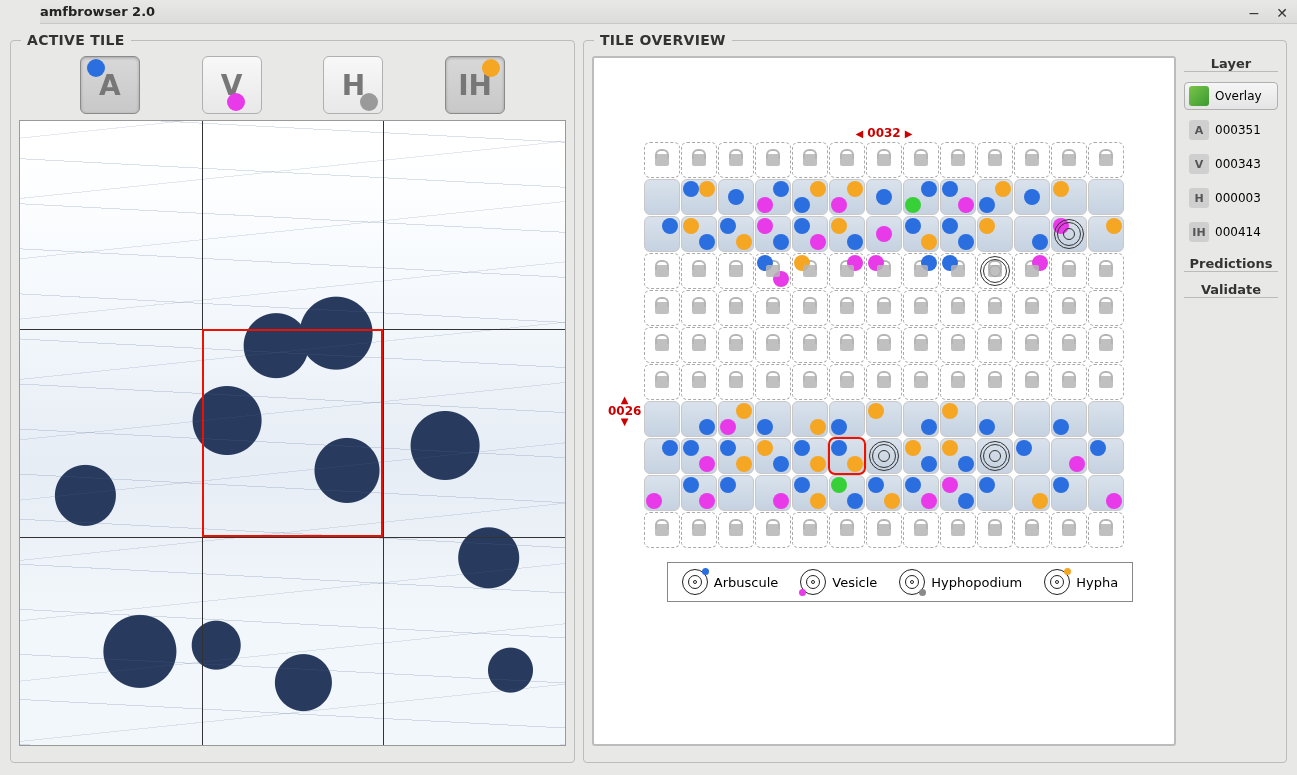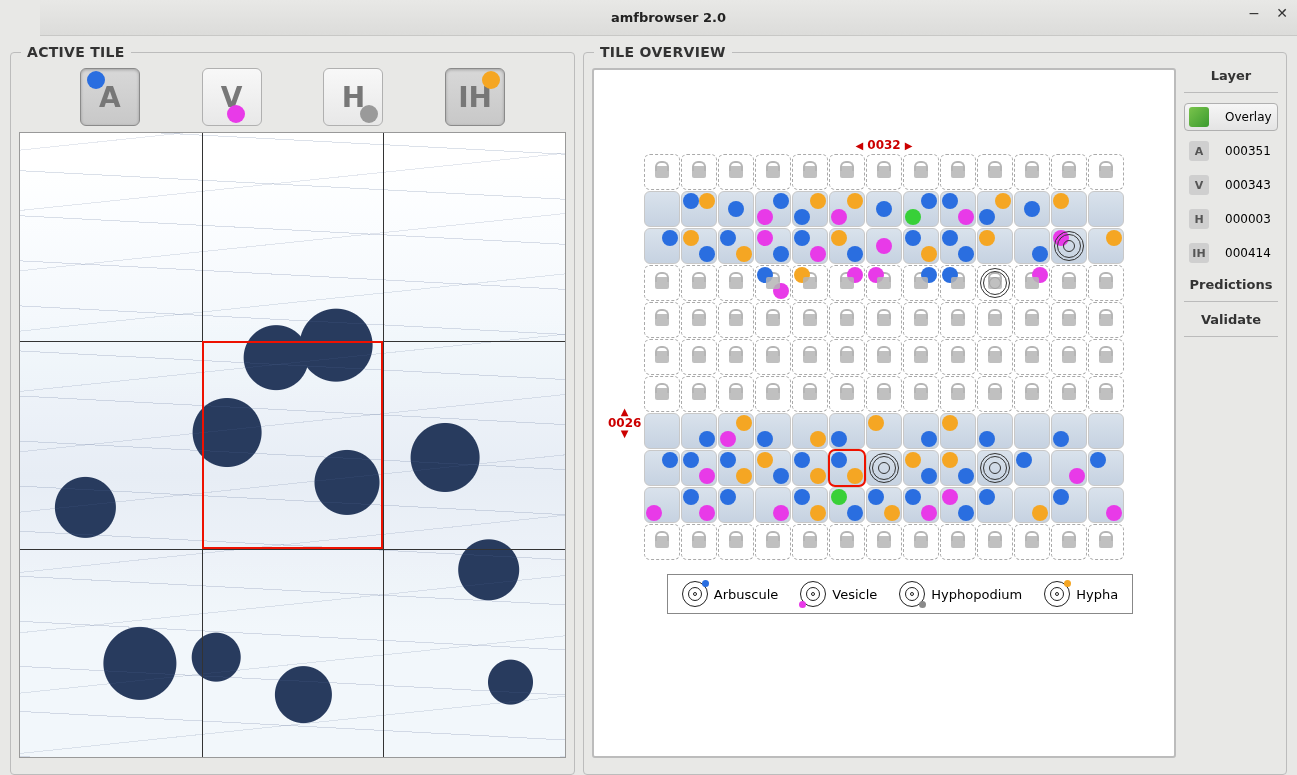--- a/index.html
+++ b/index.html
@@ -1,19 +1,19 @@
 <!DOCTYPE html>
 <html><head>
 <meta charset="utf-8">
 <style>
   * { box-sizing: border-box; margin: 0; padding: 0; font-family: "DejaVu Sans", "Liberation Sans", sans-serif; }
   body { background: #e8e8e6; width: 1297px; height: 775px; overflow: hidden; }
 
   
-  .titlebar { height: 36px; background: linear-gradient(#e8e8e6,#dcdcda); display:flex; align-items:center; justify-content:center; position:relative; border-bottom:1px solid #c8c8c6;margin-left:40px; }
+  .titlebar { height: 24px; background: linear-gradient(#e8e8e6,#dcdcda); display:flex; align-items:center; position:relative; border-bottom:1px solid #c8c8c6;margin-left:40px; }
   .titlebar .title { font-weight:bold; font-size:13px; color:#222; }
   .titlebar .winctrls { position:absolute; right:6px; top:4px; display:flex; gap:10px; }
   .winctrl { width:18px; height:18px; display:flex; align-items:center; justify-content:center; color:#333; font-size:14px; cursor:pointer; }
 
   .content { padding: 8px 10px; display:flex; flex-direction:column; gap:6px; height: calc(775px - 28px); }
 
   fieldset { border:1px solid #bcbcbc; border-radius:4px; padding:0; position:relative; }
   legend { font-weight:bold; font-size:14px; color:#333; padding:0 6px; margin-left:10px; letter-spacing:.3px; }
 
   
@@ -104,23 +104,23 @@
   .legicon { width:26px; height:26px; position:relative; }
   .legicon .lring{position:absolute;inset:0;border:1px solid #222;border-radius:50%}
   .legicon .lring::before{content:"";position:absolute;inset:5px;border:1px solid #222;border-radius:50%}
   .legicon .lring::after{content:"";position:absolute;inset:10px;border:1px solid #222;border-radius:50%}
   .legicon .ldot{position:absolute;width:7px;height:7px;border-radius:50%}
   .ldot.b{background:#2a6ee0;top:-1px;right:-1px}.ldot.m{background:#e83ae8;bottom:-1px;left:-1px}
   .ldot.gy{background:#8a8a8a;bottom:-1px;right:-1px}.ldot.o{background:#f5a623;top:-1px;right:-1px}
 
   
   .sidecol { width:94px; display:flex; flex-direction:column; gap:10px; font-size:12px; }
-  .sidehead { text-align:center; font-weight:bold; font-size:13px; border-bottom:1px solid #bbb; padding-bottom:9px; color:#333; }
+  .sidehead { text-align:center; font-weight:bold; font-size:13px; border-bottom:1px solid #bbb; padding-bottom:0; color:#333; }
   .sidelist { display:flex; flex-direction:column; gap:6px; }
-  .sidebtn { display:flex; align-items:center; gap:16px; height:28px; padding:2px 4px; border:1px solid transparent; border-radius:4px; cursor:pointer; background:#e8e8e6; }
+  .sidebtn { display:flex; align-items:center; gap:6px; height:28px; padding:2px 4px; border:1px solid transparent; border-radius:4px; cursor:pointer; background:#e8e8e6; }
   .sidebtn.framed { border-color:#b0b0b0; background:linear-gradient(#f6f6f6,#e4e4e4); }
   .sidebtn.disabled { color:#9a9a9a; cursor:default; }
   .sidebtn .sic { width:20px; height:20px; display:flex; align-items:center; justify-content:center; border-radius:3px; font-size:11px; font-weight:bold; }
   .sic.layers { background:linear-gradient(135deg,#7ac44c,#3a9a2e); color:#fff; }
   .sic.letter { background:#cfcfcf; color:#555; }
   .sic.import { background:#b30000; box-shadow:inset 0 0 0 3px #fff; }
   .sic.palette { background:linear-gradient(90deg,#1f8ef1 50%,#0b9e3c 50%); }
   .sic.cams { background:repeating-linear-gradient(45deg,#777 0 3px,#bbb 3px 6px); }
   .sic.convert { background:#fff; border:1px solid #888; position:relative; }
   .sic.convert::after{content:"⇄";font-size:11px;color:#2a8a2a}

